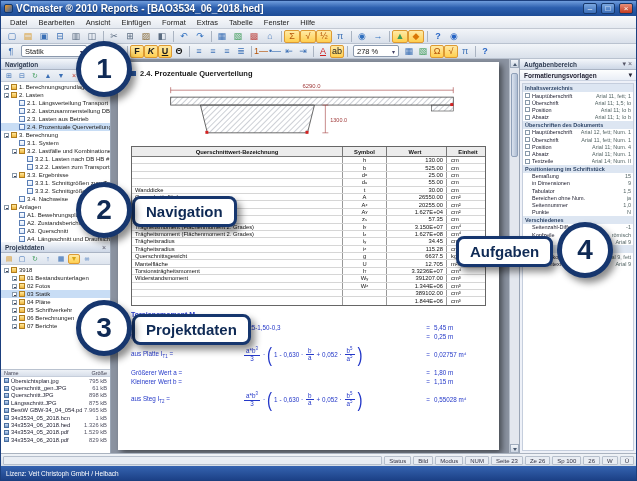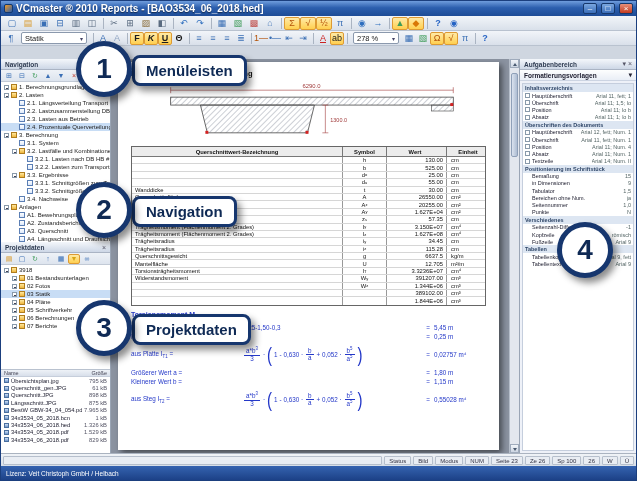--- a/index.html
+++ b/index.html
@@ -137,20 +137,32 @@
 <div class="app">
 
   <div class="titlebar">
     <span class="title-icon"></span>
     <span class="title-text">VCmaster ® 2010 Reports - [BAO3534_06_2018.hed]</span>
     <span class="win-btn">–</span>
     <span class="win-btn">□</span>
     <span class="win-btn close">×</span>
   </div>
 
+  <div class="menubar">
+
+  <span class="menu-item">Datei</span>
+      <span class="menu-item">Bearbeiten</span>
+      <span class="menu-item">Ansicht</span>
+      <span class="menu-item">Einfügen</span>
+      <span class="menu-item">Format</span>
+      <span class="menu-item">Extras</span>
+      <span class="menu-item">Tabelle</span>
+      <span class="menu-item">Fenster</span>
+      <span class="menu-item">Hilfe</span>
+    </div>
 
   <div class="tb">
 
   <span class="tbi" style="--c: #3a6fb5;">
         <span class="g">▢</span>
       </span>
       <span class="tbi" style="--c: #d99b2f;">
         <span class="g">▤</span>
       </span>
       <span class="tbi" style="--c: #3a6fb5;">
@@ -1151,26 +1163,26 @@
         <span class="st-seg">Ü</span>
       </span>
   </div>
   <div class="license">
     <span>Lizenz: Veit Christoph GmbH / Helbach</span>
   </div>
 
   <div class="co-circle co1c">
       <span>1</span>
     </div>
-  <div class="co-label co1l">Menüleisten</div>
   <div class="co-circle co2c">
       <span>2</span>
     </div>
   <div class="co-label co2l">Navigation</div>
   <div class="co-circle co3c">
       <span>3</span>
     </div>
   <div class="co-label co3l">Projektdaten</div>
   <div class="co-circle co4c">
       <span>4</span>
     </div>
+  <div class="co-label co4l">Aufgaben</div>
 
 </div>
 
 </body></html>

